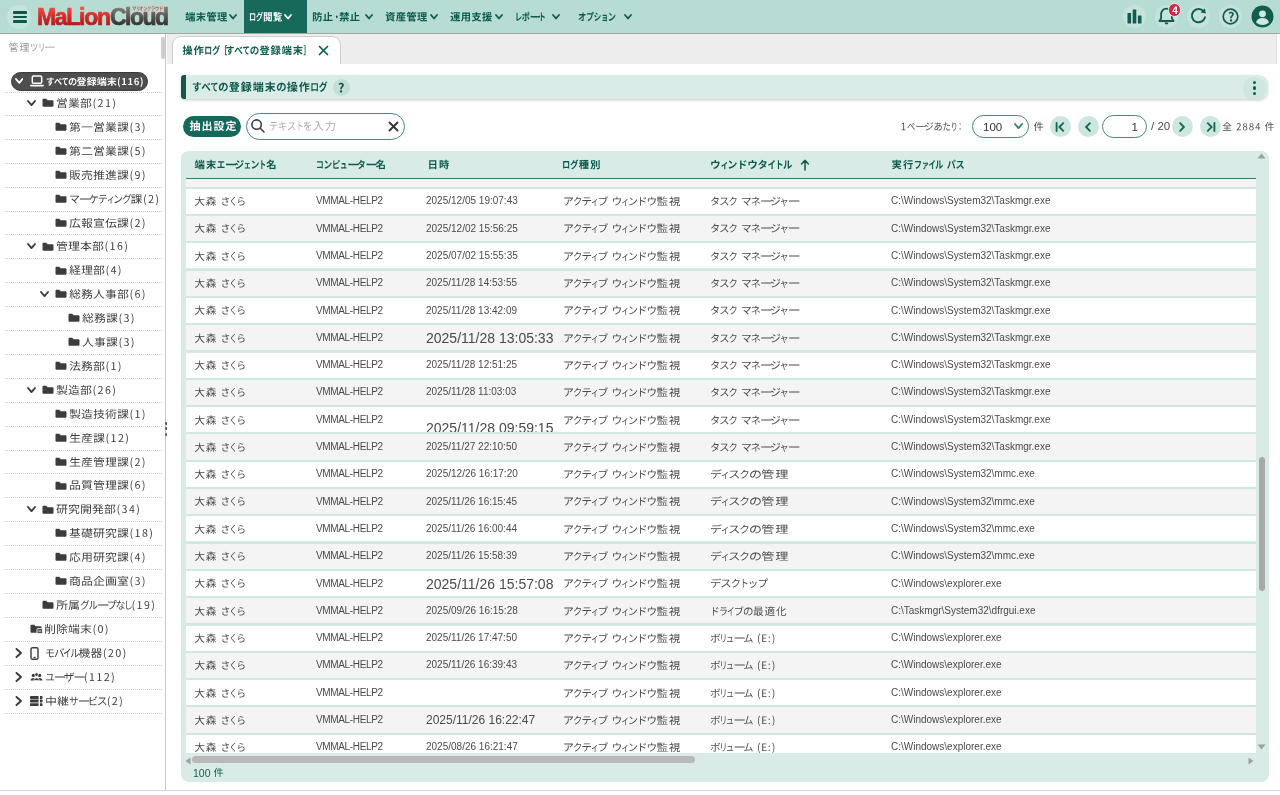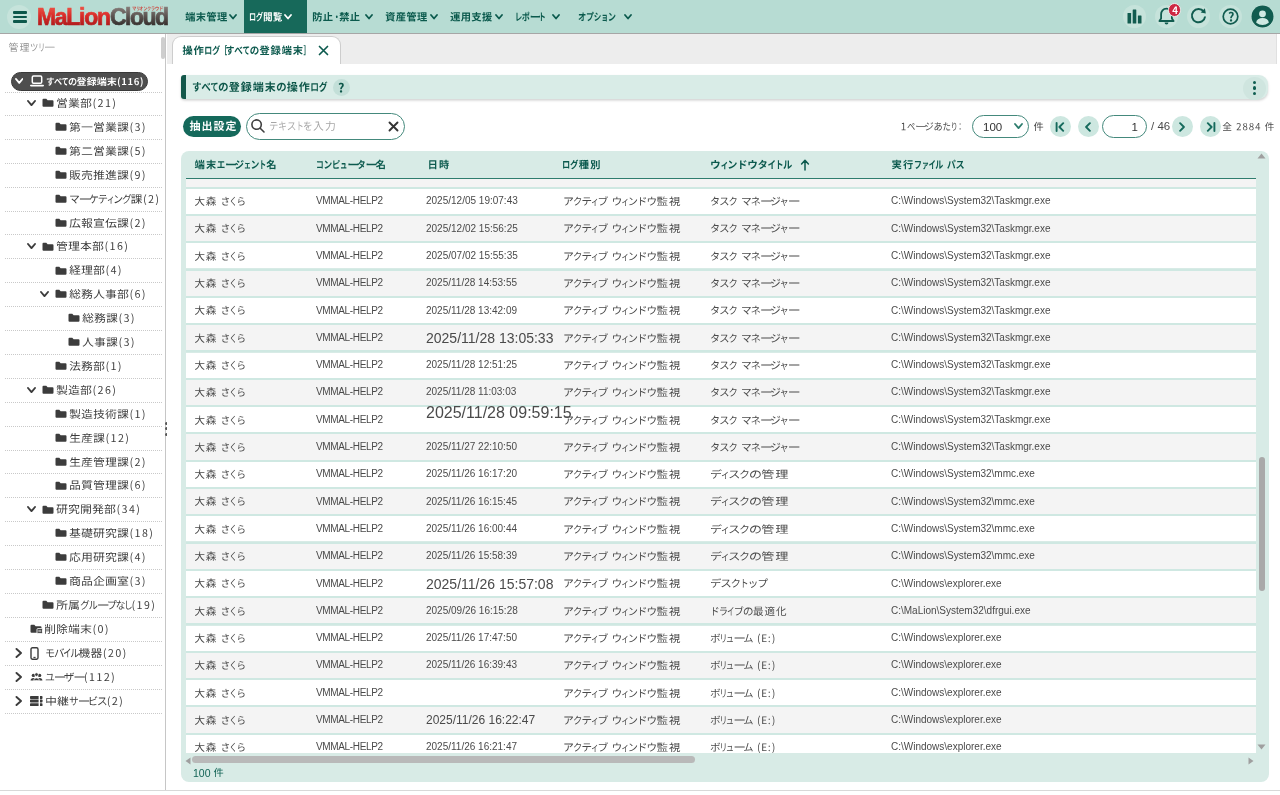--- a/index.html
+++ b/index.html
@@ -329,21 +329,21 @@
 <div class="a" style="left:1199.5px;top:116px;width:21px;height:21px;border-radius:50%;background:#cde7e0"></div>
 <svg class="a" style="left:1053px;top:122px" width="14" height="10" viewBox="0 0 14 10">
     <path d="M3.6 1 v8" stroke="#156a5c" stroke-width="1.9" stroke-linecap="round"></path>
     <path d="M10.2 1.2 L6.4 5 L10.2 8.8" fill="none" stroke="#156a5c" stroke-width="1.9" stroke-linecap="round" stroke-linejoin="round"></path>
   </svg>
 <svg class="a" style="left:1083px;top:122px" width="10" height="10" viewBox="0 0 10 10">
     <path d="M6.9 1.2 L3.1 5 L6.9 8.8" fill="none" stroke="#156a5c" stroke-width="1.9" stroke-linecap="round" stroke-linejoin="round"></path>
   </svg>
 <div class="a" style="left:1102px;top:115px;width:45px;height:23px;border-radius:11.5px;border:1.5px solid #44897c;background:#fff"></div>
 <div class="lt" style="left:1128px;top:120.7px;font-size:11.5px;color:#333;line-height:12px;width:10px;text-align:right">1</div>
-<div class="lt" style="left:1151px;top:120.4px;font-size:11.5px;color:#4a4a4a;line-height:12px">/ 46</div>
+<div class="lt" style="left:1151px;top:120.4px;font-size:11.5px;color:#4a4a4a;line-height:12px">/ 20</div>
 <svg class="a" style="left:1177px;top:122px" width="10" height="10" viewBox="0 0 10 10">
     <path d="M3.1 1.2 L6.9 5 L3.1 8.8" fill="none" stroke="#156a5c" stroke-width="1.9" stroke-linecap="round" stroke-linejoin="round"></path>
   </svg>
 <svg class="a" style="left:1204px;top:122px" width="14" height="10" viewBox="0 0 14 10">
     <path d="M3.8 1.2 L7.6 5 L3.8 8.8" fill="none" stroke="#156a5c" stroke-width="1.9" stroke-linecap="round" stroke-linejoin="round"></path>
     <path d="M10.4 1 v8" stroke="#156a5c" stroke-width="1.9" stroke-linecap="round"></path>
   </svg>
 <div class="a" style="left:181px;top:151px;width:1087.5px;height:631px;background:#d8ebe6;border-radius:8px"></div>
 <svg class="a" style="left:799.5px;top:159px" width="10" height="12" viewBox="0 0 10 12">
     <path d="M5 11 V2 M1.6 5 L5 1.3 L8.4 5" fill="none" stroke="#0c5a4e" stroke-width="1.5" stroke-linejoin="round" stroke-linecap="round"></path>
@@ -386,31 +386,31 @@
 <div class="lt" style="left:426px;top:360.1px;font-size:10px;color:#4a4a4a;line-height:10px">2025/11/28 12:51:25</div>
 <div class="lt" style="left:891px;top:360.1px;font-size:10px;color:#4a4a4a;line-height:10px">C:\Windows\System32\Taskmgr.exe</div>
 <div class="a" style="left:186px;top:377.7px;width:1070px;height:2.1px;background:#cfe8e2"></div>
 <div class="a" style="left:186px;top:379.8px;width:1070px;height:25.2px;background:#f4f4f4"></div>
 <div class="lt" style="left:316px;top:387.4px;font-size:10px;color:#4a4a4a;line-height:10px;letter-spacing:-0.35px">VMMAL-HELP2</div>
 <div class="lt" style="left:426px;top:387.4px;font-size:10px;color:#4a4a4a;line-height:10px">2025/11/28 11:03:03</div>
 <div class="lt" style="left:891px;top:387.4px;font-size:10px;color:#4a4a4a;line-height:10px">C:\Windows\System32\Taskmgr.exe</div>
 <div class="a" style="left:186px;top:405.0px;width:1070px;height:2.1px;background:#cfe8e2"></div>
 <div class="a" style="left:186px;top:407.1px;width:1070px;height:25.2px;background:#ffffff"></div>
 <div class="lt" style="left:316px;top:414.7px;font-size:10px;color:#4a4a4a;line-height:10px;letter-spacing:-0.35px">VMMAL-HELP2</div>
-<div class="lt" style="left:426px;top:408px;font-size:16px;color:#4a4a4a;line-height:10px">2025/11/28 09:59:15</div>
+<div class="lt" style="left:426px;top:423px;font-size:14px;color:#4a4a4a;line-height:10px">2025/11/28 09:59:15</div>
 <div class="lt" style="left:891px;top:414.7px;font-size:10px;color:#4a4a4a;line-height:10px">C:\Windows\System32\Taskmgr.exe</div>
 <div class="a" style="left:186px;top:432.3px;width:1070px;height:2.1px;background:#cfe8e2"></div>
 <div class="a" style="left:186px;top:434.4px;width:1070px;height:25.2px;background:#f4f4f4"></div>
 <div class="lt" style="left:316px;top:442.0px;font-size:10px;color:#4a4a4a;line-height:10px;letter-spacing:-0.35px">VMMAL-HELP2</div>
 <div class="lt" style="left:426px;top:442.0px;font-size:10px;color:#4a4a4a;line-height:10px">2025/11/27 22:10:50</div>
 <div class="lt" style="left:891px;top:442.0px;font-size:10px;color:#4a4a4a;line-height:10px">C:\Windows\System32\Taskmgr.exe</div>
 <div class="a" style="left:186px;top:459.6px;width:1070px;height:2.1px;background:#cfe8e2"></div>
 <div class="a" style="left:186px;top:461.7px;width:1070px;height:25.2px;background:#ffffff"></div>
 <div class="lt" style="left:316px;top:469.3px;font-size:10px;color:#4a4a4a;line-height:10px;letter-spacing:-0.35px">VMMAL-HELP2</div>
-<div class="lt" style="left:426px;top:469.3px;font-size:10px;color:#4a4a4a;line-height:10px">2025/11/26 16:17:20</div>
+<div class="lt" style="left:426px;top:469.3px;font-size:10px;color:#4a4a4a;line-height:10px">2025/12/26 16:17:20</div>
 <div class="lt" style="left:891px;top:469.3px;font-size:10px;color:#4a4a4a;line-height:10px">C:\Windows\System32\mmc.exe</div>
 <div class="a" style="left:186px;top:486.9px;width:1070px;height:2.1px;background:#cfe8e2"></div>
 <div class="a" style="left:186px;top:489.0px;width:1070px;height:25.2px;background:#f4f4f4"></div>
 <div class="lt" style="left:316px;top:496.6px;font-size:10px;color:#4a4a4a;line-height:10px;letter-spacing:-0.35px">VMMAL-HELP2</div>
 <div class="lt" style="left:426px;top:496.6px;font-size:10px;color:#4a4a4a;line-height:10px">2025/11/26 16:15:45</div>
 <div class="lt" style="left:891px;top:496.6px;font-size:10px;color:#4a4a4a;line-height:10px">C:\Windows\System32\mmc.exe</div>
 <div class="a" style="left:186px;top:514.2px;width:1070px;height:2.1px;background:#cfe8e2"></div>
 <div class="a" style="left:186px;top:516.3px;width:1070px;height:25.2px;background:#ffffff"></div>
 <div class="lt" style="left:316px;top:523.9px;font-size:10px;color:#4a4a4a;line-height:10px;letter-spacing:-0.35px">VMMAL-HELP2</div>
 <div class="lt" style="left:426px;top:523.9px;font-size:10px;color:#4a4a4a;line-height:10px">2025/11/26 16:00:44</div>
@@ -422,21 +422,21 @@
 <div class="lt" style="left:891px;top:551.2px;font-size:10px;color:#4a4a4a;line-height:10px">C:\Windows\System32\mmc.exe</div>
 <div class="a" style="left:186px;top:568.8px;width:1070px;height:2.1px;background:#cfe8e2"></div>
 <div class="a" style="left:186px;top:570.9px;width:1070px;height:25.2px;background:#ffffff"></div>
 <div class="lt" style="left:316px;top:578.5px;font-size:10px;color:#4a4a4a;line-height:10px;letter-spacing:-0.35px">VMMAL-HELP2</div>
 <div class="lt" style="left:426px;top:578.5px;font-size:14px;color:#4a4a4a;line-height:10px">2025/11/26 15:57:08</div>
 <div class="lt" style="left:891px;top:578.5px;font-size:10px;color:#4a4a4a;line-height:10px">C:\Windows\explorer.exe</div>
 <div class="a" style="left:186px;top:596.1px;width:1070px;height:2.1px;background:#cfe8e2"></div>
 <div class="a" style="left:186px;top:598.2px;width:1070px;height:25.2px;background:#f4f4f4"></div>
 <div class="lt" style="left:316px;top:605.8px;font-size:10px;color:#4a4a4a;line-height:10px;letter-spacing:-0.35px">VMMAL-HELP2</div>
 <div class="lt" style="left:426px;top:605.8px;font-size:10px;color:#4a4a4a;line-height:10px">2025/09/26 16:15:28</div>
-<div class="lt" style="left:891px;top:605.8px;font-size:10px;color:#4a4a4a;line-height:10px">C:\MaLion\System32\dfrgui.exe</div>
+<div class="lt" style="left:891px;top:605.8px;font-size:10px;color:#4a4a4a;line-height:10px">C:\Taskmgr\System32\dfrgui.exe</div>
 <div class="a" style="left:186px;top:623.4px;width:1070px;height:2.1px;background:#cfe8e2"></div>
 <div class="a" style="left:186px;top:625.5px;width:1070px;height:25.2px;background:#ffffff"></div>
 <div class="lt" style="left:316px;top:633.1px;font-size:10px;color:#4a4a4a;line-height:10px;letter-spacing:-0.35px">VMMAL-HELP2</div>
 <div class="lt" style="left:426px;top:633.1px;font-size:10px;color:#4a4a4a;line-height:10px">2025/11/26 17:47:50</div>
 <div class="lt" style="left:891px;top:633.1px;font-size:10px;color:#4a4a4a;line-height:10px">C:\Windows\explorer.exe</div>
 <div class="a" style="left:186px;top:650.7px;width:1070px;height:2.1px;background:#cfe8e2"></div>
 <div class="a" style="left:186px;top:652.8px;width:1070px;height:25.2px;background:#f4f4f4"></div>
 <div class="lt" style="left:316px;top:660.4px;font-size:10px;color:#4a4a4a;line-height:10px;letter-spacing:-0.35px">VMMAL-HELP2</div>
 <div class="lt" style="left:426px;top:660.4px;font-size:10px;color:#4a4a4a;line-height:10px">2025/11/26 16:39:43</div>
 <div class="lt" style="left:891px;top:660.4px;font-size:10px;color:#4a4a4a;line-height:10px">C:\Windows\explorer.exe</div>
@@ -446,21 +446,21 @@
 <div class="lt" style="left:426px;top:719px;font-size:14px;color:#4a4a4a;line-height:10px">2025/11/26 16:27:27</div>
 <div class="lt" style="left:891px;top:687.7px;font-size:10px;color:#4a4a4a;line-height:10px">C:\Windows\explorer.exe</div>
 <div class="a" style="left:186px;top:705.3px;width:1070px;height:2.1px;background:#cfe8e2"></div>
 <div class="a" style="left:186px;top:707.4px;width:1070px;height:25.2px;background:#f4f4f4"></div>
 <div class="lt" style="left:316px;top:715.0px;font-size:10px;color:#4a4a4a;line-height:10px;letter-spacing:-0.35px">VMMAL-HELP2</div>
 <div class="lt" style="left:426px;top:715.0px;font-size:12px;color:#4a4a4a;line-height:10px">2025/11/26 16:22:47</div>
 <div class="lt" style="left:891px;top:715.0px;font-size:10px;color:#4a4a4a;line-height:10px">C:\Windows\explorer.exe</div>
 <div class="a" style="left:186px;top:732.6px;width:1070px;height:2.1px;background:#cfe8e2"></div>
 <div class="a" style="left:186px;top:734.7px;width:1070px;height:18.5px;background:#ffffff"></div>
 <div class="lt" style="left:316px;top:742.3px;font-size:10px;color:#4a4a4a;line-height:10px;letter-spacing:-0.35px">VMMAL-HELP2</div>
-<div class="lt" style="left:426px;top:742.3px;font-size:10px;color:#4a4a4a;line-height:10px">2025/11/26 16:21:47</div>
+<div class="lt" style="left:426px;top:742.3px;font-size:10px;color:#4a4a4a;line-height:10px">2025/08/26 16:21:47</div>
 <div class="lt" style="left:891px;top:742.3px;font-size:10px;color:#4a4a4a;line-height:10px">C:\Windows\explorer.exe</div>
 <div class="a" style="left:186px;top:753.2px;width:1070px;height:12px;background:#d8ebe6"></div>
 <div class="a" style="left:1259px;top:457px;width:5.5px;height:134px;border-radius:3px;background:#a9a9a9"></div>
 <svg class="a" style="left:1256.5px;top:152.5px" width="9" height="6" viewBox="0 0 9 6">
     <path d="M4.5 0.5 L8.5 5.5 H0.5 z" fill="#9f9f9f"></path>
   </svg>
 <svg class="a" style="left:1256.5px;top:744px" width="9" height="6" viewBox="0 0 9 6">
     <path d="M4.5 5.5 L8.5 0.5 H0.5 z" fill="#9f9f9f"></path>
   </svg>
 <div class="a" style="left:192px;top:755.8px;width:503px;height:7px;border-radius:3.5px;background:#b9b9b9"></div>

